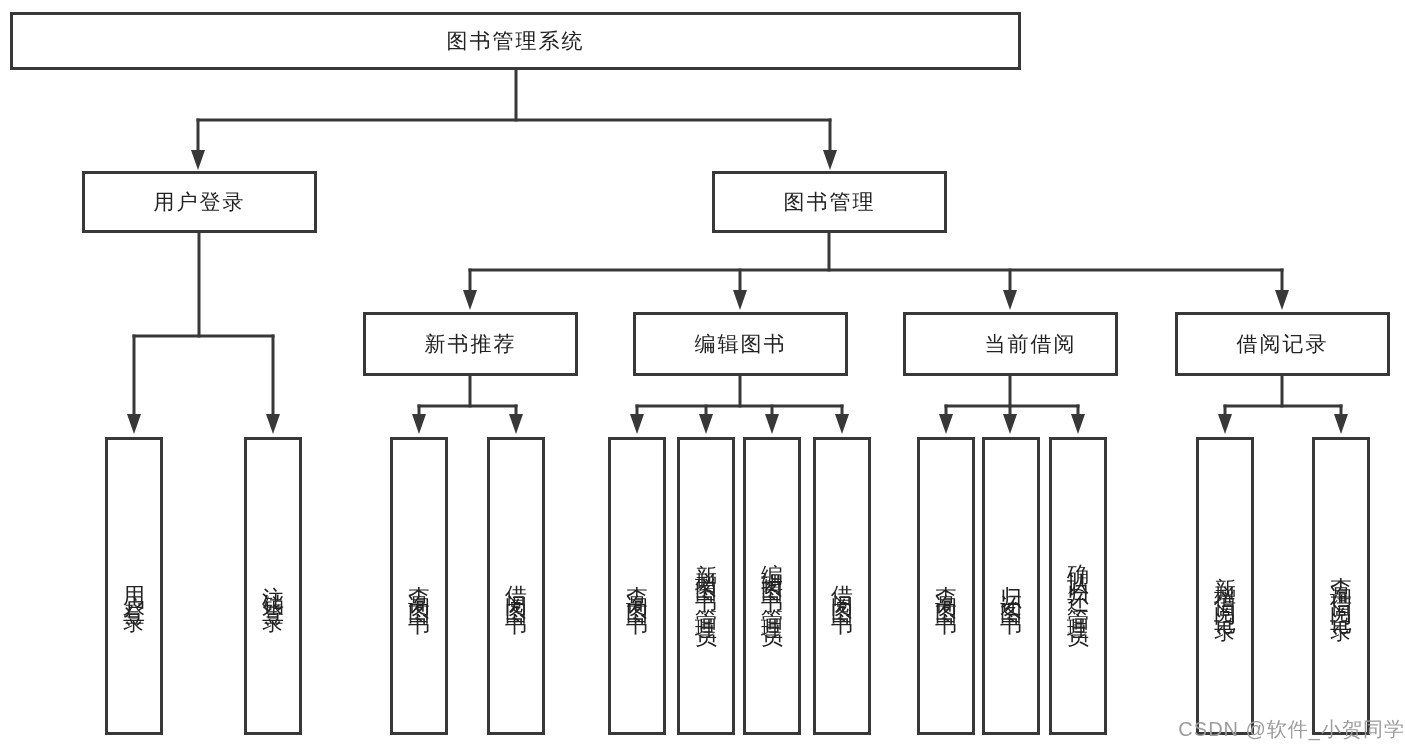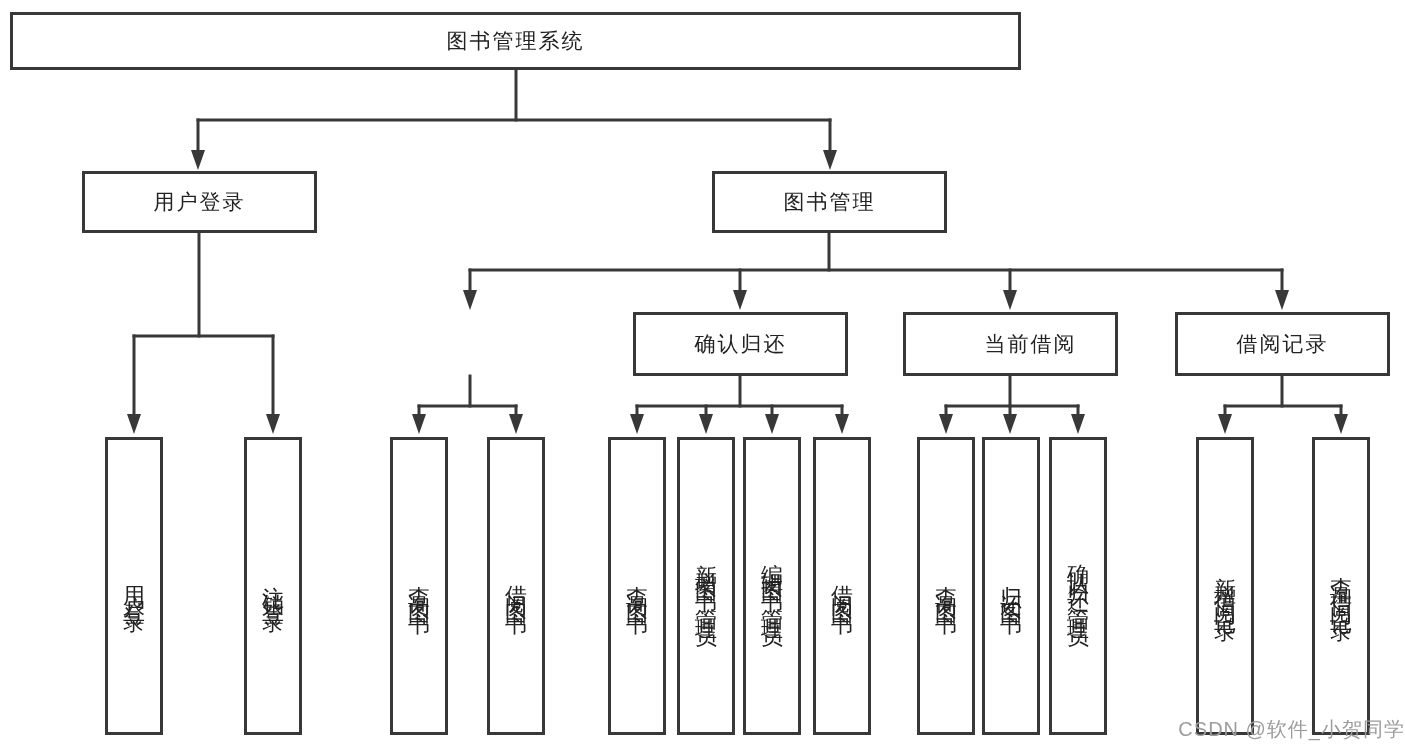--- a/index.html
+++ b/index.html
@@ -142,22 +142,25 @@
     <span>图书管理系统</span>
   </div>
 
   <div class="node hnode l2a">
     <span>用户登录</span>
   </div>
   <div class="node hnode l2b">
     <span>图书管理</span>
   </div>
 
+  <div class="node hnode l3 l3a">
+    <span>新书推荐</span>
+  </div>
   <div class="node hnode l3 l3b">
-    <span>确认归还</span>
+    <span>编辑图书</span>
   </div>
   <div class="node hnode l3 l3c">
     <span>当前借阅</span>
   </div>
   <div class="node hnode l3 l3d">
     <span>借阅记录</span>
   </div>
 
   <div class="node vnode v1">
     <span>用户登录</span>

